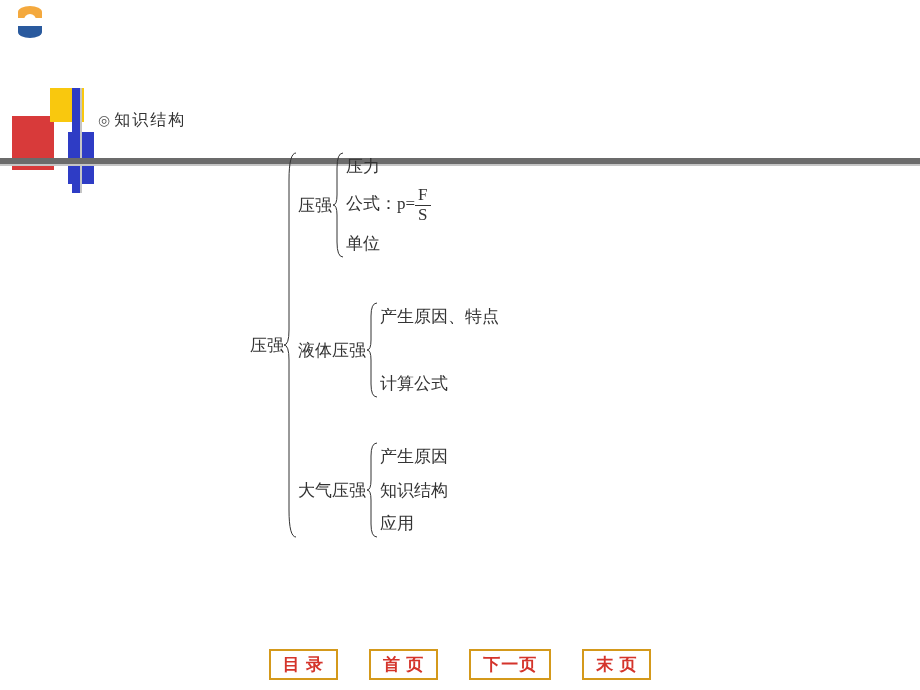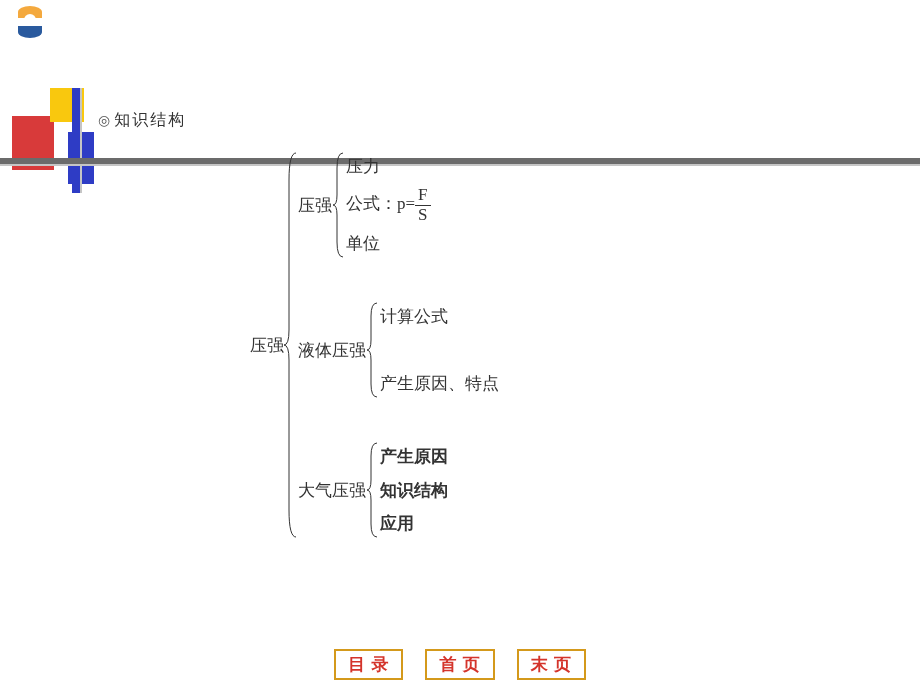--- a/index.html
+++ b/index.html
@@ -79,21 +79,21 @@
     .frac .num { border-bottom: 1px solid #333; padding: 0 3px; line-height: 1.1; }
     .frac .den { padding: 0 3px; line-height: 1.1; }
     
     .nav-bar {
       position: absolute;
       bottom: 10px;
       left: 0;
       right: 0;
       display: flex;
       justify-content: center;
-      gap: 22px;
+      gap: 31px;
     }
     .nav-btn {
       border: 2px solid #d4991b;
       color: #d4342b;
       font-size: 17px;
       font-weight: bold;
       padding: 2px 12px;
       background: #fff;
       font-family: "SimSun", serif;
       letter-spacing: 1px;
@@ -151,41 +151,42 @@
       </div>
 
       <div class="row">
         <span>液体压强</span>
         <span class="brace">
             <svg width="12" height="100" viewBox="0 0 12 100">
               <path d="M10 3 Q4 3 4 16 L4 40 Q4 50 0 50 Q4 50 4 60 L4 84 Q4 97 10 97" stroke="#333" fill="none" stroke-width="1"></path>
             </svg>
           </span>
         <div class="col" style="height:100px;">
+          <div class="item">产生原因、特点</div>
           <div class="item">计算公式</div>
-          <div class="item">产生原因、特点</div>
         </div>
       </div>
 
       <div class="row">
         <span>大气压强</span>
         <span class="brace">
             <svg width="12" height="100" viewBox="0 0 12 100">
               <path d="M10 3 Q4 3 4 16 L4 40 Q4 50 0 50 Q4 50 4 60 L4 84 Q4 97 10 97" stroke="#333" fill="none" stroke-width="1"></path>
             </svg>
           </span>
-        <div class="col" style="height:100px;font-weight:bold;">
+        <div class="col" style="height:100px;">
           <div class="item">产生原因</div>
           <div class="item">知识结构</div>
           <div class="item">应用</div>
         </div>
       </div>
 
 
     </div>
   </div>
 </div>
 
 <div class="nav-bar">
   <div class="nav-btn">目 录</div>
   <div class="nav-btn">首 页</div>
+  <div class="nav-btn">下一页</div>
   <div class="nav-btn">末 页</div>
 </div>
 
 </body></html>

